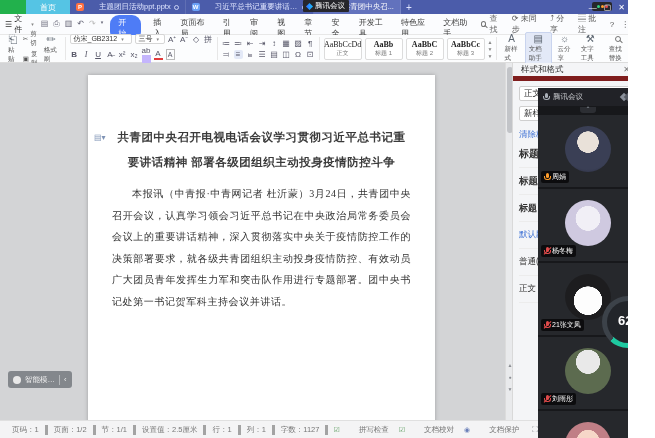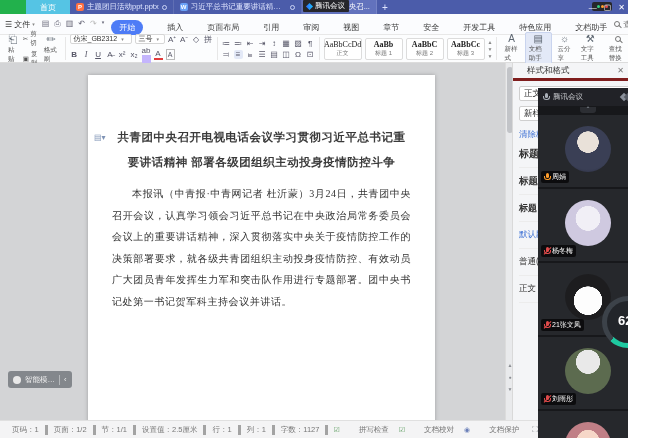--- a/index.html
+++ b/index.html
@@ -9,34 +9,34 @@
 
   
   .tabbar { position:absolute; left:0; top:0; width:655px; height:14px; background:#4b5caa; display:flex; align-items:stretch; z-index:4; }
   .wps-logo { width:26px; background:#22b14c; display:flex; align-items:center; justify-content:center; color:#fff; font-size:6px; }
   .tab-home { width:44px; background:#55c4e4; color:#fff; font-size:8px; display:flex; align-items:center; justify-content:center; }
   .tab { display:flex; align-items:center; gap:3px; padding:0 6px; max-width:128px; color:#dfe5ff; font-size:7.5px; border-right:1px solid rgba(255,255,255,.12); white-space:nowrap; overflow:hidden; }
   .tab.active { background:#6272bd; color:#fff; }
   .ficon { width:8px; height:8px; border-radius:2px; color:#fff; font-size:6px; font-weight:bold; display:flex; align-items:center; justify-content:center; flex:none; }
   .ficon.ppt { background:#ff7043; }
   .ficon.doc { background:#6aa1f7; }
-  .tab-label { overflow:hidden; text-overflow:ellipsis; }
+  .tab-label { overflow:hidden; text-overflow:ellipsis;margin-left:12px; }
   .pin { width:5px; height:5px; border:1px solid #c9d2f5; border-radius:50%; flex:none; }
   .newtab { width:16px; color:#dfe5ff; font-size:10px; display:flex; align-items:center; justify-content:center; }
   .tab-tooltip { position:absolute; left:303px; top:0; height:12px; padding:0 4px; background:#26262b; color:#fff; font-size:7.5px; display:flex; align-items:center; gap:3px; z-index:9; border-radius:1px; }
   .tt-logo { width:5px; height:5px; background:linear-gradient(45deg,#2f6bff,#19c3ff); transform:rotate(45deg); }
   .meet-indicator { position:absolute; left:592px; top:2px; width:20px; height:9px; background:#26262b; border-radius:2px; display:flex; align-items:center; justify-content:center; gap:1px; z-index:9; }
   .meet-indicator i { width:3px; height:3px; border-radius:50%; display:block; }
   .win-controls { position:absolute; right:3px; top:0; height:14px; display:flex; gap:7px; align-items:center; color:#fff; font-size:8px; z-index:9; }
 
   
   .menubar { position:absolute; left:0; top:14px; width:655px; height:21px; background:#fbfcfe; border-bottom:1px solid #e8e8e8; display:flex; align-items:center; font-size:8px; color:#444; padding:0 5px; gap:7px; }
   .file-menu { display:flex; gap:2px; align-items:center; color:#333; }
   .qicons { display:flex; gap:5px; color:#667; font-size:8px; }
-  .menu-items { display:flex; gap:24px; align-items:center;margin-top:7px; }
+  .menu-items { display:flex; gap:12px; align-items:center;margin-top:7px; }
   .mitem { color:#3b3b3b; }
   .mitem.active { background:#4e7cf6; color:#fff; padding:2px 8px; border-radius:9px; }
   .search-box { display:flex; align-items:center; gap:3px; color:#666; }
   .mag { width:6px; height:6px; border:1px solid #777; border-radius:50%; position:relative; display:inline-block; }
   .mag::after { content:""; position:absolute; width:4px; height:1px; background:#777; transform:rotate(45deg); right:-3px; bottom:-1px; }
   .menubar-right { margin-left:auto; display:flex; gap:7px; align-items:center; color:#555; padding-right:10px; }
 
   
   .ribbon { position:absolute; left:0; top:35px; width:655px; height:28px; background:#fcfdfe; border-bottom:1px solid #dcdcdc; display:flex; align-items:stretch; padding:2px 2px; color:#555; }
   .rgroup { display:flex; align-items:center; gap:3px; padding:0 4px; border-right:1px solid #e7e7e7; }
@@ -67,21 +67,21 @@
   .bookmark { position:absolute; left:94px; top:70px; font-size:8px; color:#7f93b5; }
   .vscroll { position:absolute; left:505px; top:0; width:8px; height:357px; background:#e9eaec; border-left:1px solid #dcdcdc; }
   .vscroll .thumb { position:absolute; left:1px; top:4px; width:6px; height:66px; background:#c2c4c8; border-radius:3px; }
   .vscroll .pgbtns { position:absolute; left:0; bottom:28px; width:8px; display:flex; flex-direction:column; gap:6px; align-items:center; font-size:5px; color:#8a8d92; }
   .assist-pill { position:absolute; left:8px; top:308px; height:17px; background:rgba(120,124,130,.88); border-radius:3px; color:#f0f0f0; font-size:7.5px; display:flex; align-items:center; gap:4px; padding:0 5px; z-index:3; }
   .assist-pill .dot { width:8px; height:8px; border-radius:50%; background:#e8e8e8; }
   .assist-pill .sep { width:1px; height:10px; background:rgba(255,255,255,.4); }
 
   
   .spanel { position:absolute; left:512px; top:63px; width:126px; height:357px; background:#f4f5f7; border-left:1px solid #d9d9d9; z-index:2; font-size:8.5px; color:#333; }
-  .spanel-head { height:18px; display:flex; align-items:center; justify-content:space-between; padding:0 14px; border-bottom:3px solid #7f1d1d; color:#333; }
+  .spanel-head { height:18px; display:flex; align-items:center; justify-content:space-between; padding:0 8px; border-bottom:5px solid #7f1d1d; color:#333; }
   .spanel-close { color:#777; font-size:8px; }
   .spanel .box { margin:5px 6px 0 6px; height:15px; background:#fff; border:1px solid #cfcfcf; border-radius:2px; display:flex; align-items:center; justify-content:space-between; padding:0 4px; }
   .spanel .link { margin:8px 6px 0 6px; color:#3b6fd4; }
   .spanel .sitem { margin:0 6px; height:27px; display:flex; align-items:center; border-bottom:1px solid #ececec; }
   .spanel .sitem.h1 { font-weight:bold; font-size:10px; }
   .spanel .sitem.h2 { font-weight:bold; font-size:9.5px; }
   .spanel .sitem.h3 { font-weight:bold; font-size:9px; }
   .spanel .sitem.lnk { color:#3b6fd4; }
 
   
@@ -196,20 +196,28 @@
       <span class="mitem">视图</span>
       <span class="mitem">章节</span>
       <span class="mitem">安全</span>
       <span class="mitem">开发工具</span>
       <span class="mitem">特色应用</span>
       <span class="mitem">文档助手</span>
     </div>
     <div class="search-box">
       <span class="mag"></span>
       <span>查找</span>
+    </div>
+    <div class="menubar-right">
+      <span>⟳ <span>未同步</span></span>
+      <span>⤴ <span>分享</span></span>
+      <span>▤ <span>批注</span></span>
+      <span>?</span>
+      <span>⋮</span>
+      <span>^</span>
     </div>
   </div>
 
   <div class="ribbon">
     <div class="rgroup">
       <div class="bigbtn">
         <span class="g">⎗</span>
         <span>粘贴</span>
       </div>
       <div class="minicol">

